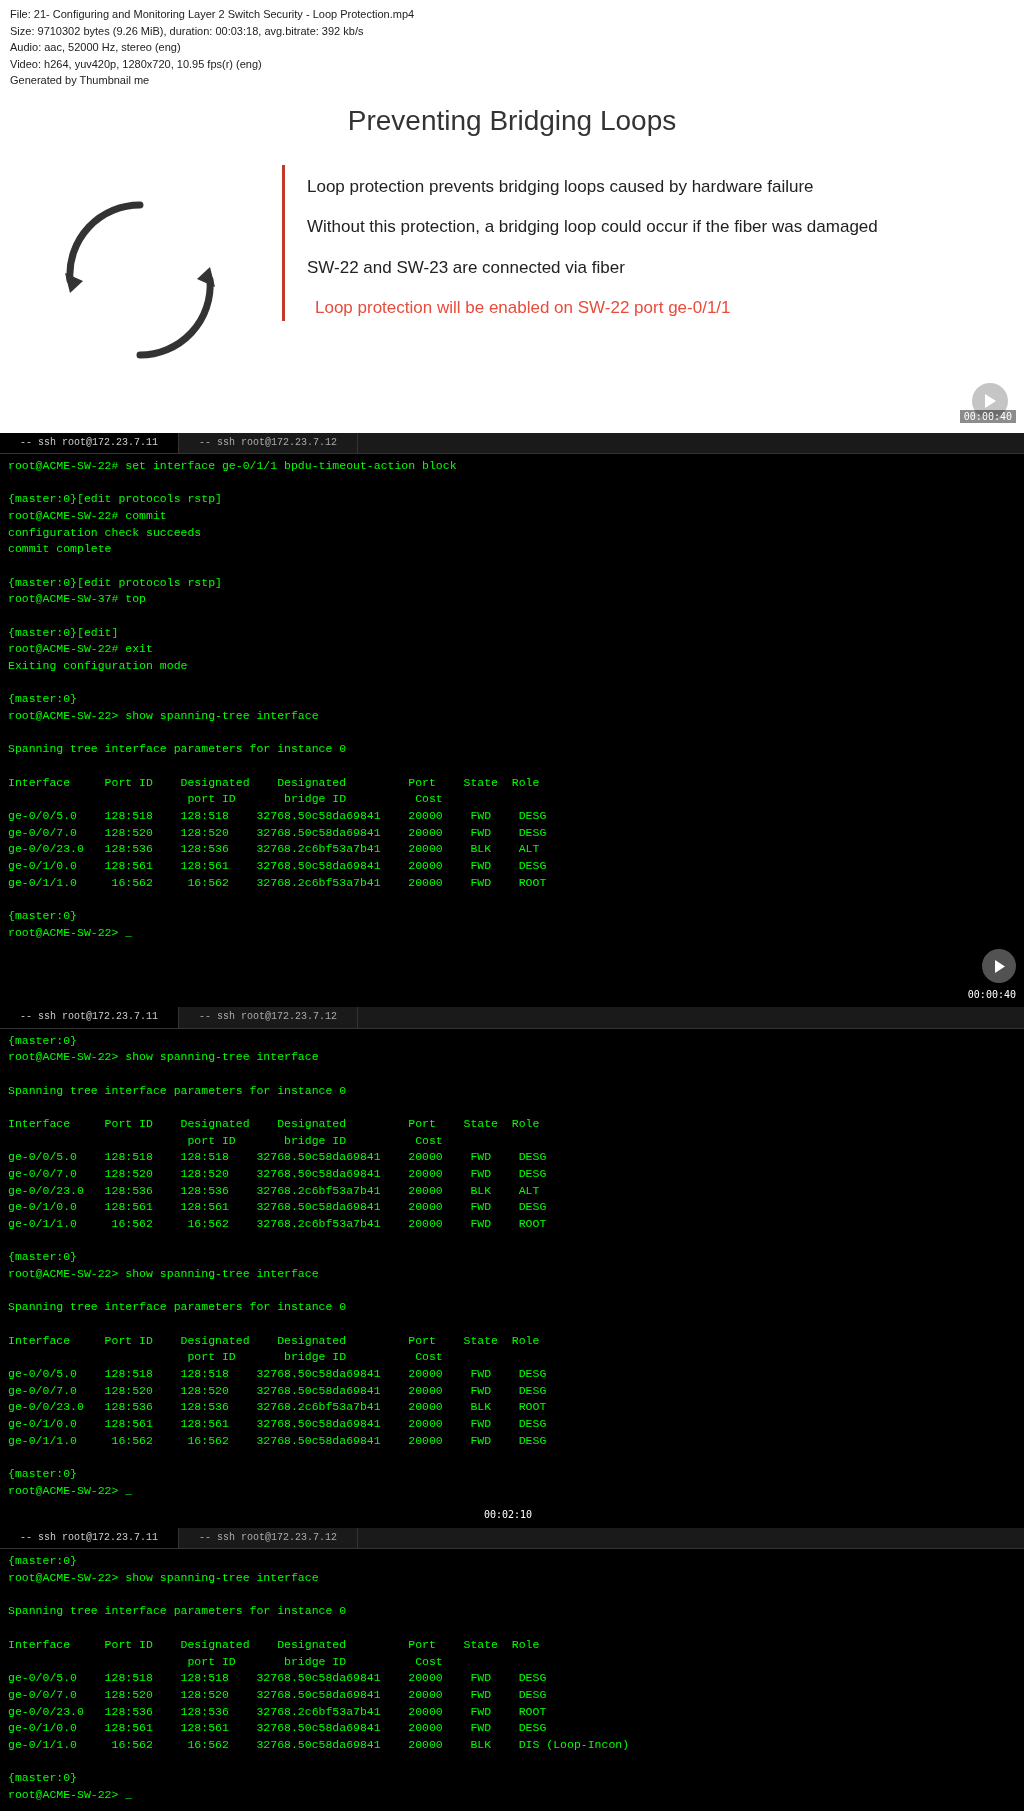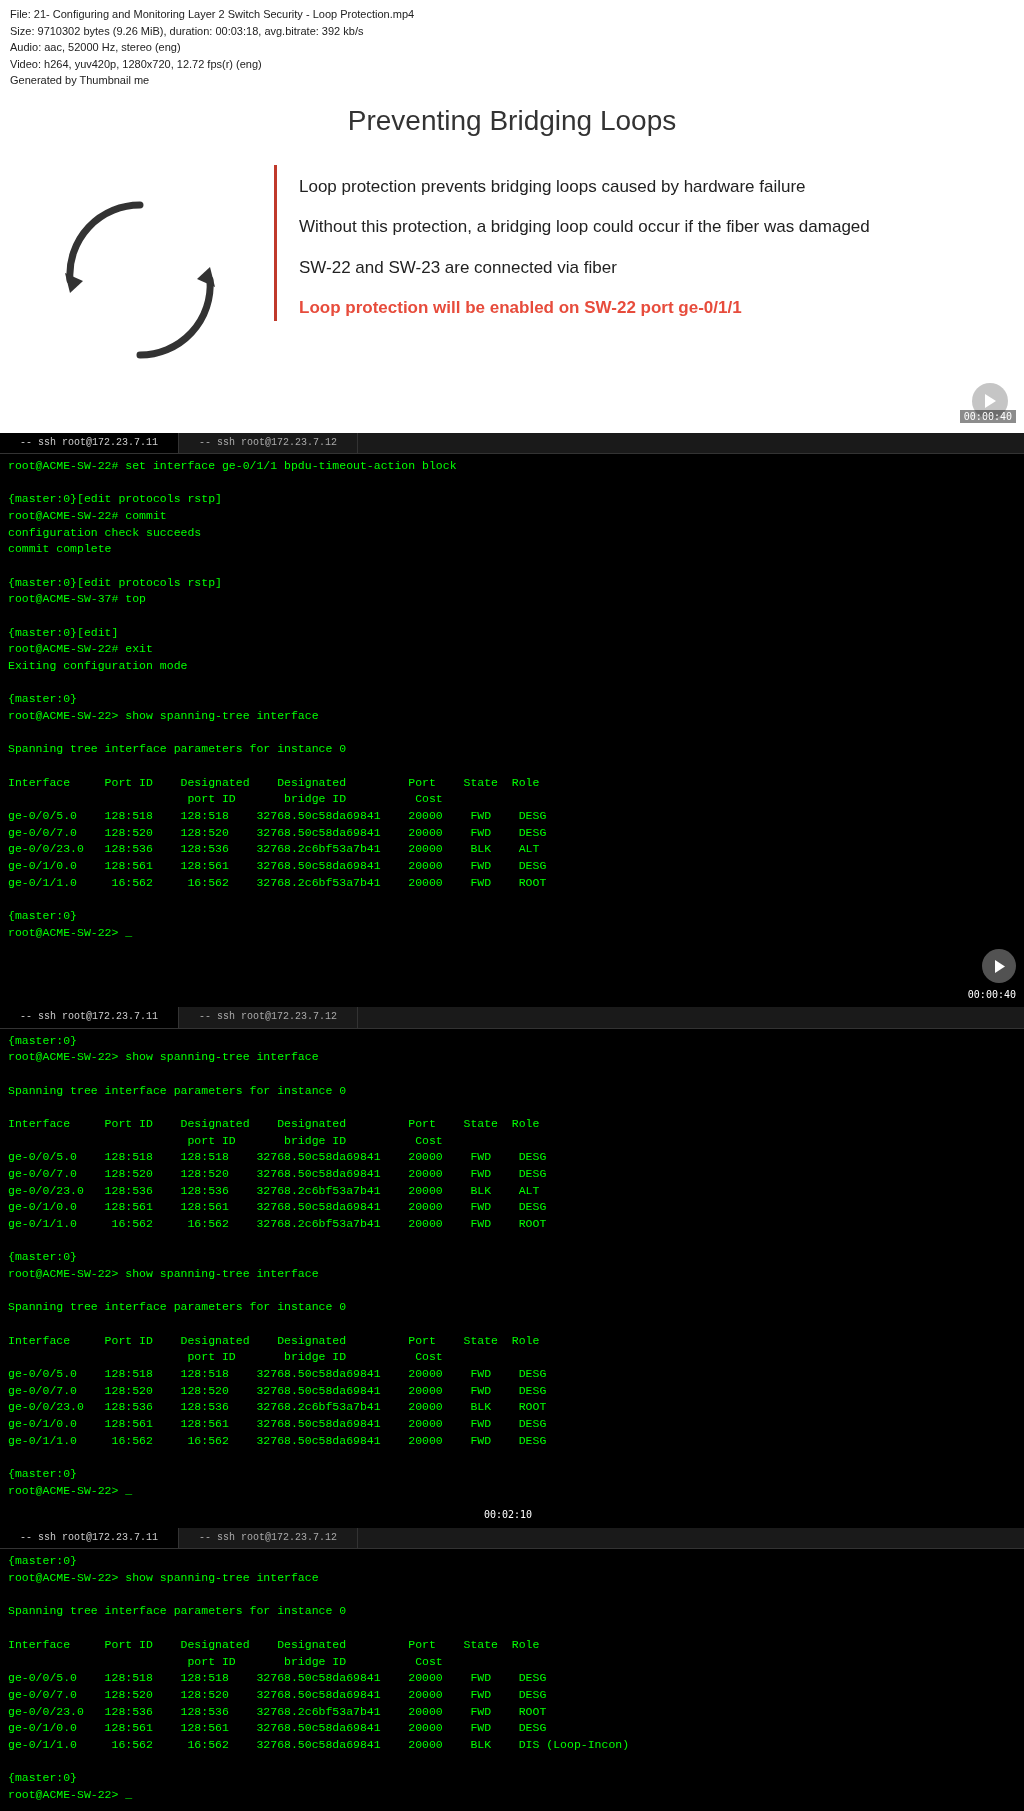--- a/index.html
+++ b/index.html
@@ -56,46 +56,46 @@
       font-size: 11.5px;
     }
   </style>
 </head>
 <body>
 
 <div id="metadata">
   <div>File: 21- Configuring and Monitoring Layer 2 Switch Security - Loop Protection.mp4</div>
   <div>Size: 9710302 bytes (9.26 MiB), duration: 00:03:18, avg.bitrate: 392 kb/s</div>
   <div>Audio: aac, 52000 Hz, stereo (eng)</div>
-  <div>Video: h264, yuv420p, 1280x720, 12.72 fps(r) (eng)</div>
+  <div>Video: h264, yuv420p, 1280x720, 10.95 fps(r) (eng)</div>
   <div>Generated by Thumbnail me</div>
 </div>
 
 <div style="background:#fff; padding: 10px 0 10px 0;">
   <div style="text-align:center; margin-bottom: 28px;">
     <span style="font-size:28px; color:#333; font-family: Arial, sans-serif;">Preventing Bridging Loops</span>
   </div>
-  <div style="display:flex; align-items:flex-start; padding: 0 30px; gap: 24px;">
+  <div style="display:flex; align-items:flex-start; padding: 0 30px; gap: 32px;">
 
     <div style="flex-shrink:0; width:220px; display:flex; align-items:center; justify-content:center; margin-top:20px;">
       <svg width="190" height="190" viewBox="0 0 190 190" fill="none" xmlns="http://www.w3.org/2000/svg">
 
         <path d="M 95 20 A 70 70 0 0 0 25 95" stroke="#333" stroke-width="7" fill="none" stroke-linecap="round"></path>
         <polygon points="20,88 25,108 38,96" fill="#333"></polygon>
 
         <path d="M 95 170 A 70 70 0 0 0 165 95" stroke="#333" stroke-width="7" fill="none" stroke-linecap="round"></path>
         <polygon points="170,102 165,82 152,94" fill="#333"></polygon>
       </svg>
     </div>
 
     <div style="flex:1; border-left: 3px solid #c0392b; padding-left: 22px; padding-top: 10px;">
       <p style="font-size:17px; color:#222; margin-bottom:16px; line-height:1.45; font-family:Arial,sans-serif;">Loop protection prevents bridging loops caused by hardware failure</p>
       <p style="font-size:17px; color:#222; margin-bottom:16px; line-height:1.45; font-family:Arial,sans-serif;">Without this protection, a bridging loop could occur if the fiber was damaged</p>
       <p style="font-size:17px; color:#222; margin-bottom:16px; line-height:1.45; font-family:Arial,sans-serif;">SW-22 and SW-23 are connected via fiber</p>
-      <p style="font-size:17px; color:#e74c3c; font-weight:bold; line-height:1.45; font-family:Arial,sans-serif;">Loop protection will be enabled on SW-22 port ge-0/1/1</p>
+      <p style="font-size:17px; color:#e74c3c; font-weight:normal; line-height:1.45; font-family:Arial,sans-serif;margin-left:8px;">Loop protection will be enabled on SW-22 port ge-0/1/1</p>
     </div>
   </div>
 
   <div style="display:flex; justify-content:flex-end; padding: 8px 16px 4px 0; position:relative;">
     <div style="width:36px;height:36px;background:rgba(150,150,150,0.55);border-radius:50%;display:flex;align-items:center;justify-content:center;cursor:pointer;">
       <svg width="14" height="16" viewBox="0 0 14 16" fill="white">
           <polygon points="2,1 13,8 2,15"></polygon>
         </svg>
     </div>
     <span style="font-size:10px;color:#fff;background:rgba(0,0,0,0.45);padding:1px 4px;position:absolute;right:8px;bottom:0px;font-family:monospace;">00:00:40</span>

